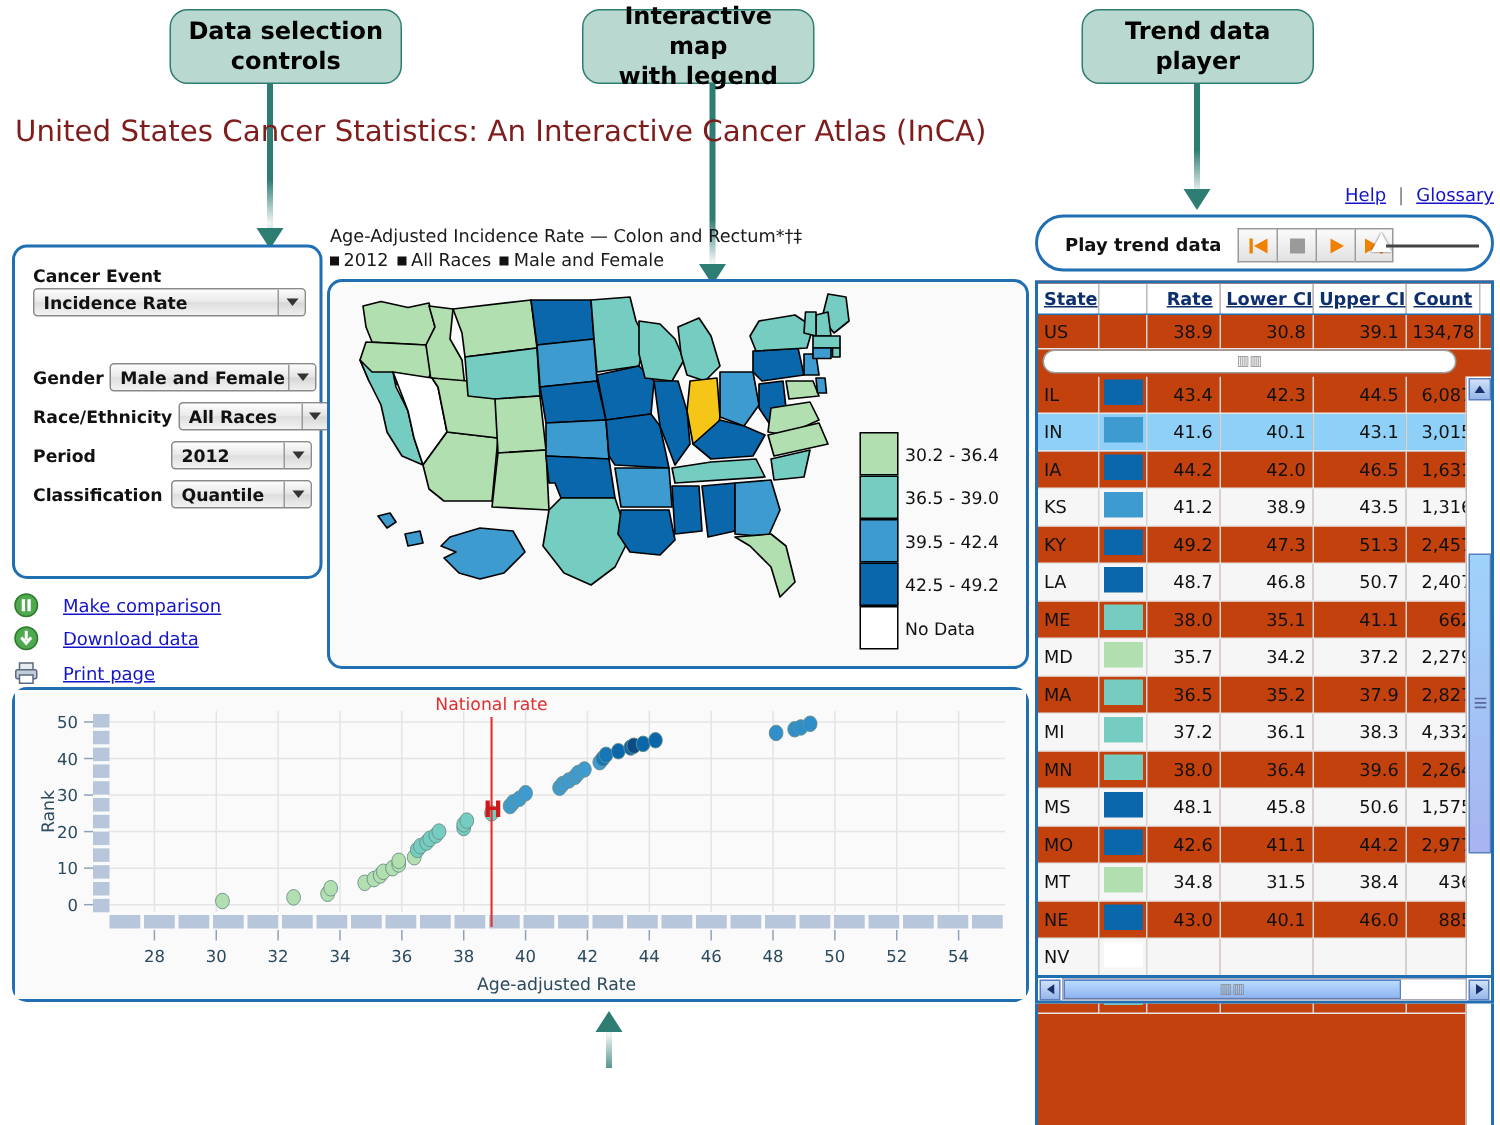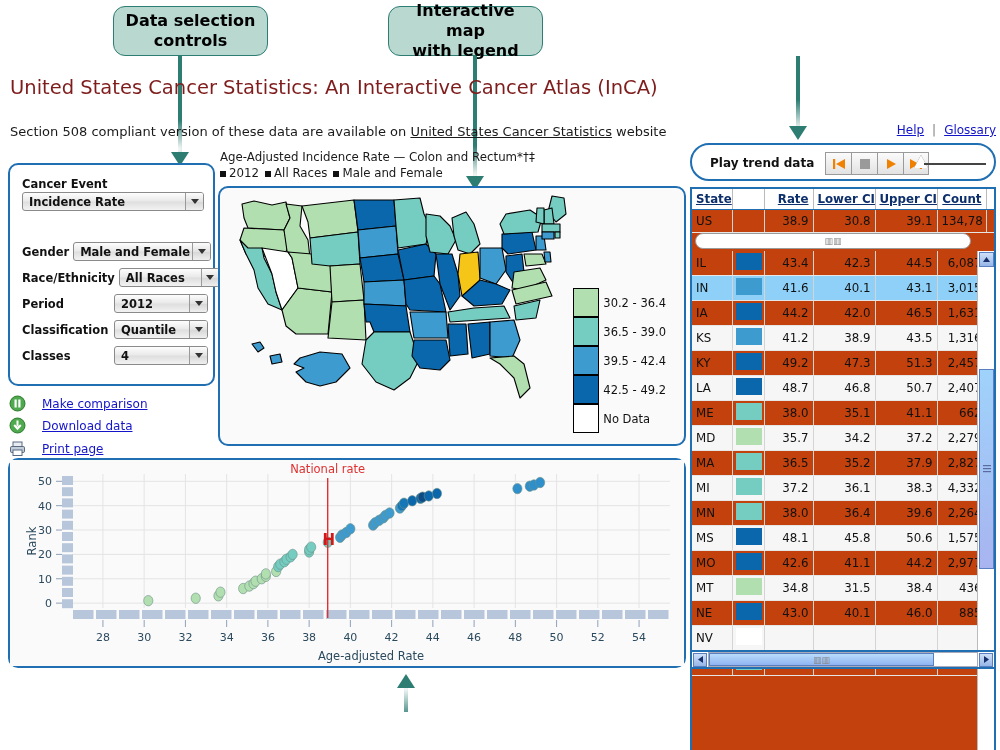--- a/index.html
+++ b/index.html
@@ -232,39 +232,40 @@
   <div class="callout-arrow arrow-down" style="left:171px; top:152px;"></div>
 
   <div class="callout" style="left:388px; top:6px; width:155px; height:50px;">
     <span style="white-space:pre-line;">Interactive map
 with legend</span>
   </div>
   <div class="callout-stem" style="left:473px; top:56px; height:120px;"></div>
   <div class="glow" style="left:446px; top:146px; width:58px; height:58px;"></div>
   <div class="callout-arrow arrow-down" style="left:466px; top:176px;"></div>
 
+  <div class="callout" style="left:721px; top:6px; width:155px; height:50px;">
+    <span style="white-space:pre-line;">Trend data
+player</span>
+  </div>
   <div class="callout-stem" style="left:796px; top:56px; height:70px;"></div>
   <div class="glow" style="left:769px; top:100px; width:58px; height:58px;"></div>
   <div class="callout-arrow arrow-down" style="left:789px; top:126px;"></div>
 
   <div class="callout-stem" style="left:404px; top:688px; height:24px;"></div>
   <div class="glow" style="left:377px; top:660px; width:58px; height:58px;"></div>
   <div class="callout-arrow arrow-up" style="left:397px; top:674px;"></div>
 
   <div class="callout" style="left:699px; top:710px; width:152px; height:38px;">
     <span>Data table</span>
   </div>
   <div class="callout-stem" style="left:773px; top:688px; height:24px;"></div>
   <div class="glow" style="left:746px; top:660px; width:58px; height:58px;"></div>
   <div class="callout-arrow arrow-up" style="left:766px; top:674px;"></div>
 
   <div class="page-title">United States Cancer Statistics: An Interactive Cancer Atlas (InCA)</div>
-  <div class="page-note">
-    <span>Section 508 compliant version of these data are available on </span><a href="#">United States Cancer Statistics</a><span> website</span>
-  </div>
 
   <div class="toplinks">
     <a href="#">Help</a>
     <span class="sep">|</span>
     <a href="#">Glossary</a>
   </div>
 
   <div class="panel" id="controls-panel">
     <div class="ctrl-row" style="left:12px; top:8px;">
       <span class="ctrl-label">Cancer Event</span>
@@ -310,29 +311,20 @@
     <div class="ctrl-row" style="left:12px; top:154px;">
       <span class="ctrl-label" style="width:88px;">Classification</span>
       <span class="select" style="width:94px;">
         <span class="select-val">Quantile</span>
         <span class="select-arrow">
             <i></i>
           </span>
       </span>
     </div>
 
-    <div class="ctrl-row" style="left:12px; top:180px;">
-      <span class="ctrl-label" style="width:88px;">Classes</span>
-      <span class="select" style="width:94px;">
-        <span class="select-val">4</span>
-        <span class="select-arrow">
-            <i></i>
-          </span>
-      </span>
-    </div>
   </div>
 
   <div class="link-row" style="left:9px; top:395px;">
     <span class="lnk-icon">
       <svg width="17" height="17" viewBox="0 0 17 17">
         <circle cx="8.5" cy="8.5" r="7.5" fill="#4faa4f" stroke="#2d7a2d" stroke-width="1"></circle>
         <rect x="5.5" y="4.5" width="2.2" height="8" fill="#fff"></rect>
         <rect x="9.3" y="4.5" width="2.2" height="8" fill="#fff"></rect>
       </svg>
     </span>

